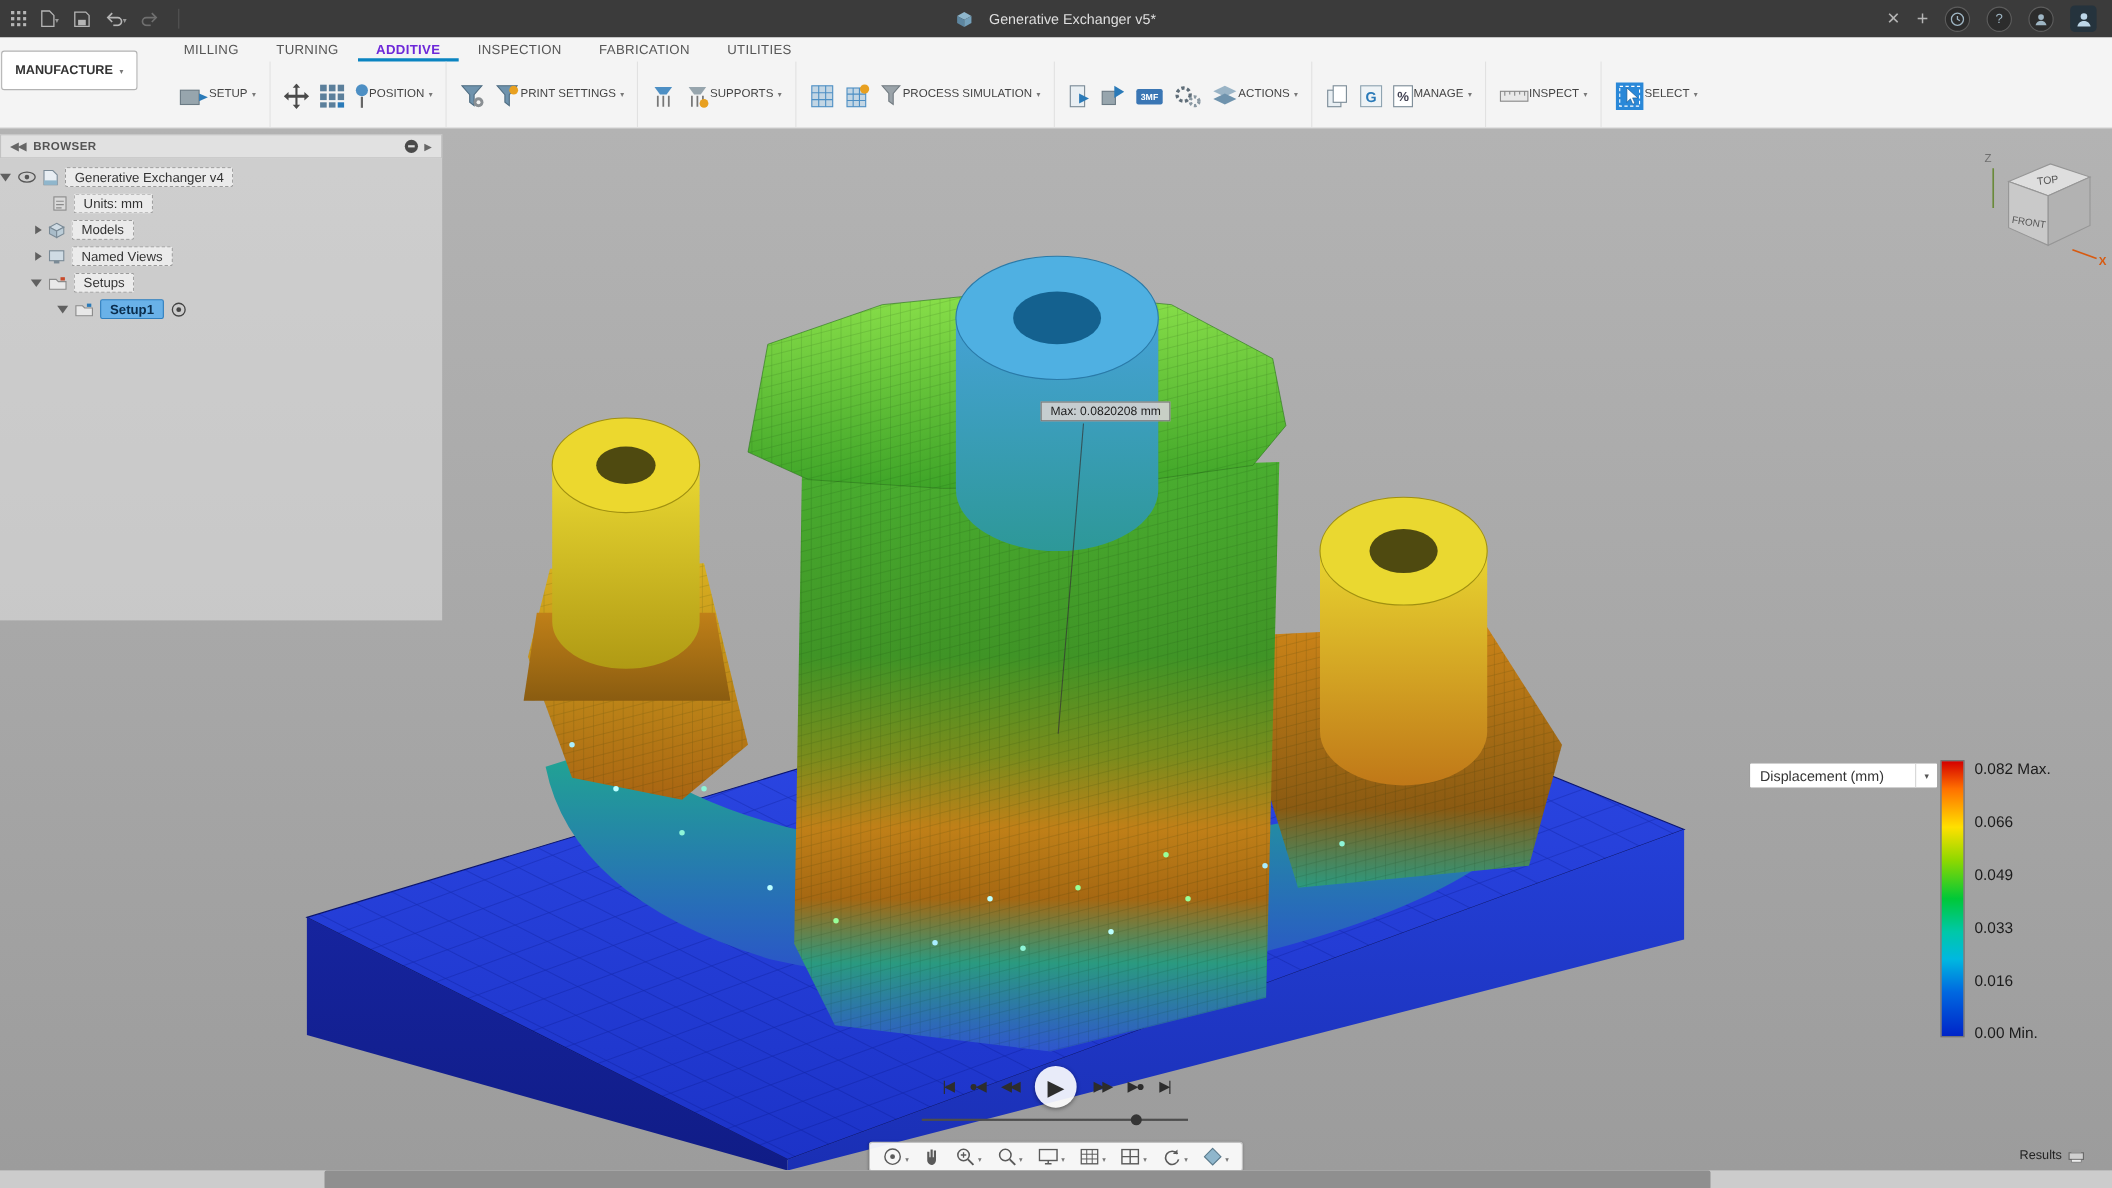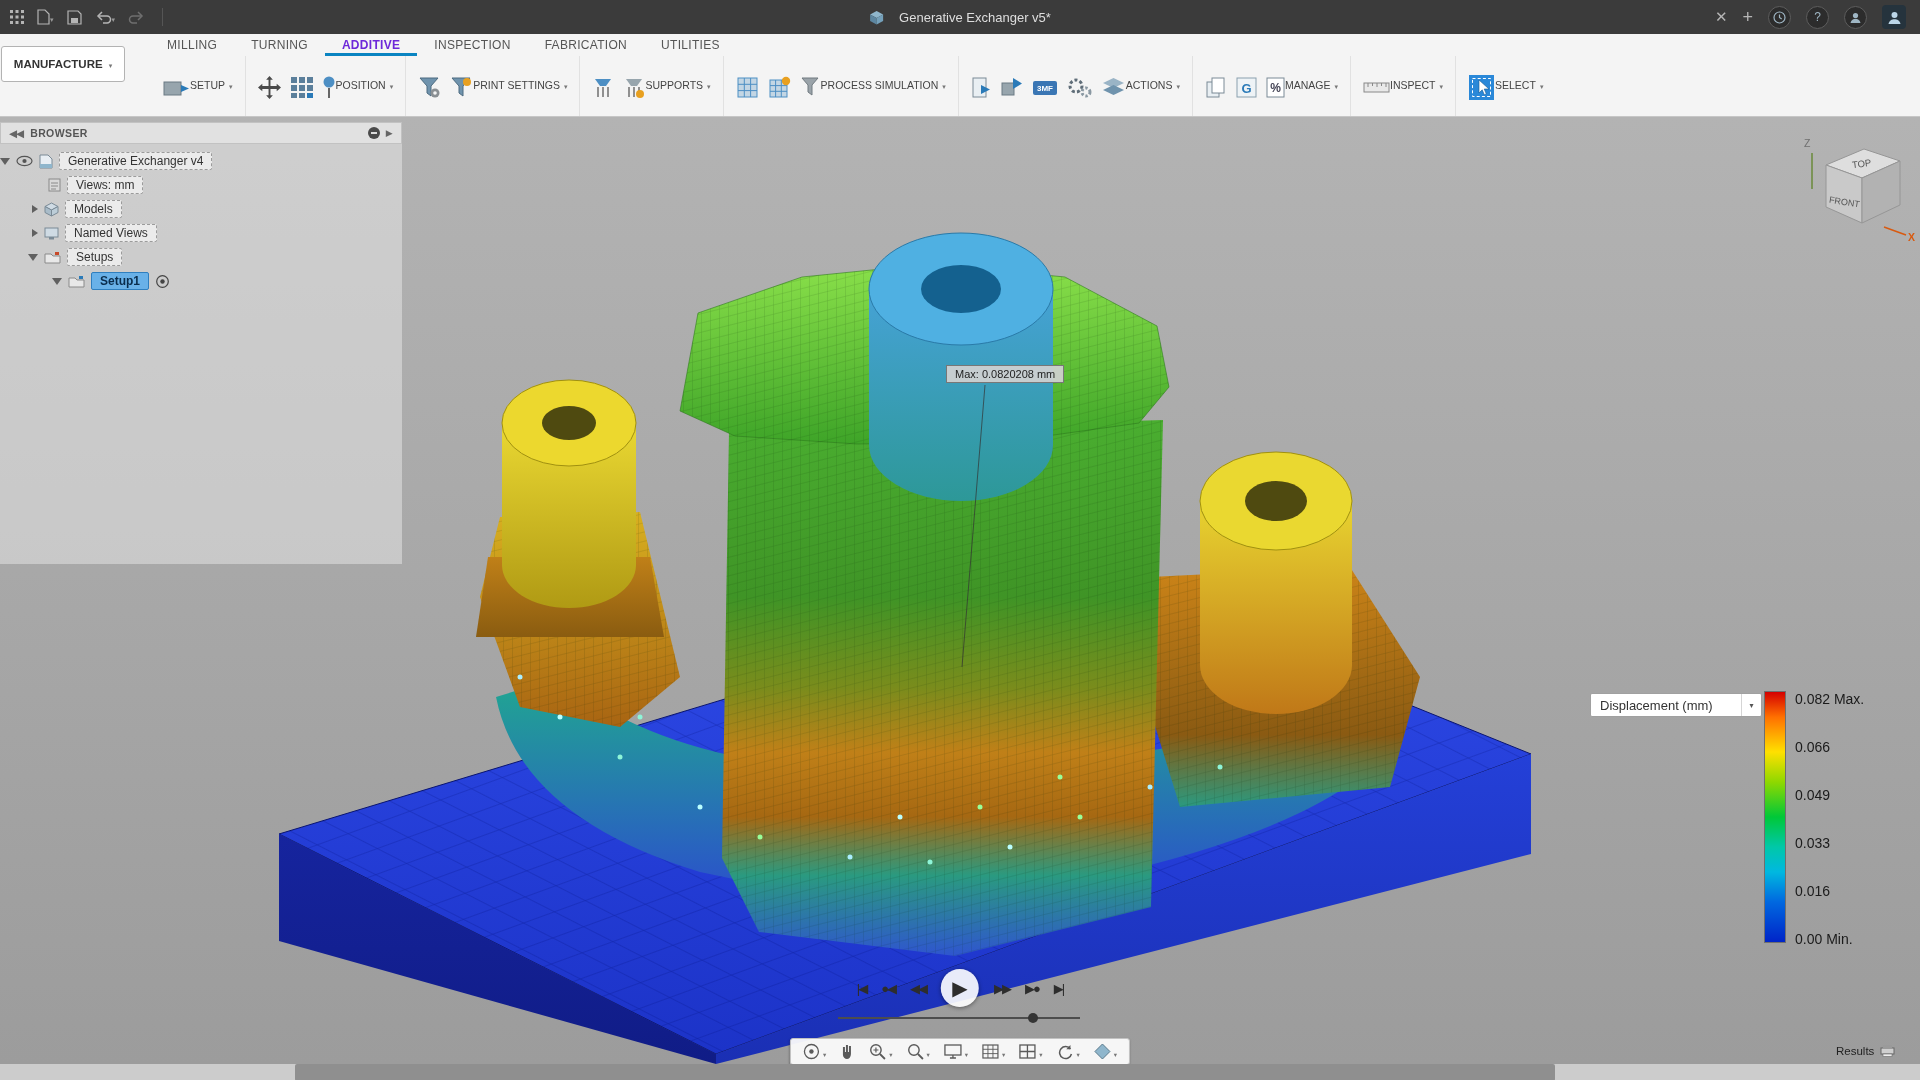--- a/index.html
+++ b/index.html
@@ -581,21 +581,21 @@
             <rect x="1" y="10" width="12" height="4" fill="#8fb6cc"></rect>
           </svg>
         <span class="chip">Generative Exchanger v4</span>
       </div>
 
       <div class="trow" style="padding-left:48px">
         <svg width="13" height="14">
             <rect x="1" y="1" width="11" height="12" fill="#d9d9d9" stroke="#8a8a8a"></rect>
             <path d="M3 5h7M3 8h7M3 11h5" stroke="#8a8a8a" fill="none"></path>
           </svg>
-        <span class="chip">Views: mm</span>
+        <span class="chip">Units: mm</span>
       </div>
 
       <div class="trow" style="padding-left:32px">
         <span class="tri-r"></span>
         <svg width="15" height="15">
             <polygon points="7.5,1 14,4.5 7.5,8 1,4.5" fill="#cfdbe4" stroke="#7a8a96"></polygon>
             <polygon points="1,4.5 7.5,8 7.5,14 1,10.5" fill="#a9bcc9" stroke="#7a8a96"></polygon>
             <polygon points="14,4.5 7.5,8 7.5,14 14,10.5" fill="#bccdd8" stroke="#7a8a96"></polygon>
           </svg>
         <span class="chip">Models</span>

